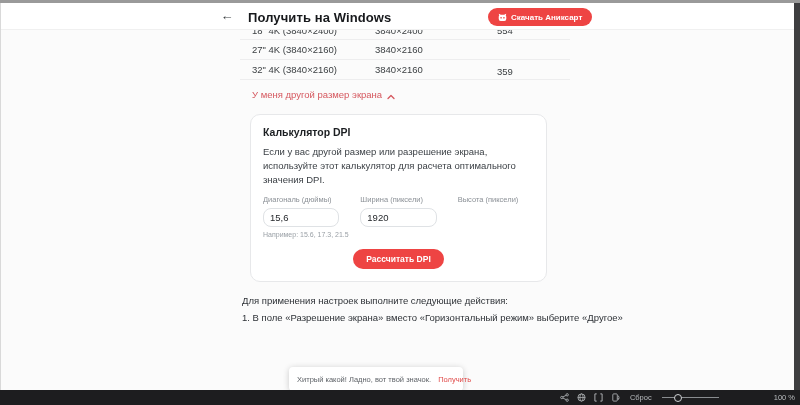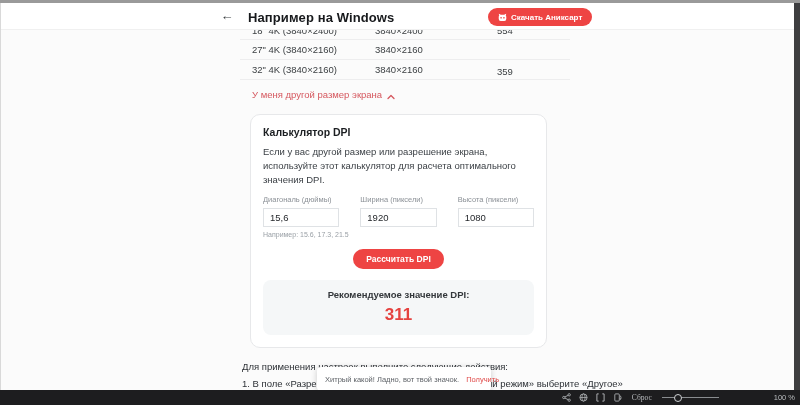--- a/index.html
+++ b/index.html
@@ -61,21 +61,21 @@
   .card {
     margin: 12px 12px 0 10px; width: 297px; background: #ffffff;
     border: 1px solid #e7e8ea; border-radius: 10px; padding: 11px 12px 12px 12px;
   }
   .card-title { font-size: 10.5px; font-weight: bold; color: #1c1f22; }
   .card-desc { margin-top: 7px; font-size: 9.5px; line-height: 1.45; color: #3c4146; }
   .fields { display: flex; gap: 21px; margin-top: 9px; }
   .field { flex: 1; }
   .field-label { font-size: 7.5px; color: #8b9096; margin-bottom: 3px; white-space: nowrap; }
   .field input {
-    width: 100%; height: 19px; border: 1px solid #dfe2e5; border-radius: 0;
+    width: 100%; height: 19px; border: 1px solid #dfe2e5; border-radius: 8px;
     padding: 8px 6px; font-size: 9.5px; color: #26292d; background: #fff;
     font-family: "Liberation Sans", sans-serif; outline: none;
   }
   .field-hint { font-size: 7px; color: #9aa0a6; margin-top: 4px; }
   .calc-button {
     display: block; margin: 11px auto 0; background: #ee4443; color: #fff; border: none;
     border-radius: 999px; font-family: "Liberation Sans", sans-serif; font-size: 8.5px;
     font-weight: bold; padding: 5px 13px; cursor: pointer;
   }
   .result-box {
@@ -85,55 +85,55 @@
   .result-label { font-size: 9.5px; font-weight: bold; color: #33373b; }
   .result-value { font-size: 17px; font-weight: bold; color: #e5423f; margin-top: 5px; }
 
   
   .instructions { margin: 13px 0 0 2px; font-size: 9.5px; color: #2d3136; }
   .instructions .intro { margin-bottom: 2px; }
   .instructions .step { margin-top: 6px; white-space: nowrap; }
 
   
   .tooltip {
-    position: absolute; left: 317px; top: 337px; width: 174px; height: 24px;
+    position: absolute; left: 289px; top: 337px; width: 174px; height: 24px;
     background: #fff; border-radius: 4px; box-shadow: 0 1px 6px rgba(0,0,0,.20);
     display: flex; align-items: center; gap: 7px; padding: 0 8px; z-index: 50;
   }
   .tooltip-text { font-size: 7.5px; color: #5f6368; white-space: nowrap; }
   .tooltip-action { font-size: 7.5px; font-weight: normal; color: #e04a49; cursor: pointer; white-space: nowrap; }
 
   
   .bottom-bar {
     position: absolute; left: 0; right: 0; bottom: 0; height: 15px; background: #1d1d1f;
     display: flex; align-items: center; justify-content: flex-end; z-index: 70;
     color: #b9bcbf; font-size: 7.5px; padding-right: 5px;
   }
   .bar-icons { display: flex; align-items: center; gap: 7px; margin-right: 9px; }
   .bar-icon { width: 10px; height: 10px; display: flex; align-items: center; justify-content: center; cursor: pointer; }
   .bar-icon svg { display: block; }
-  .reset-label { margin-right: 10px; cursor: pointer; font-family: Liberation Serif, serif; }
+  .reset-label { margin-right: 10px; cursor: pointer; }
   .zoom-slider { position: relative; width: 57px; height: 10px; margin-right: 8px; cursor: pointer; }
   .zoom-track { position: absolute; left: 0; right: 0; top: 4.5px; height: 1px; background: #8a8d90; }
   .zoom-knob {
     position: absolute; left: 12px; top: 1px; width: 8px; height: 8px; border-radius: 50%;
     background: #1d1d1f; border: 1.5px solid #cfd2d5;
   }
   .zoom-level { white-space: nowrap; margin-left: 47px; }
 </style>
 </head>
 <body>
 
 <div class="top-strip"></div>
 <div class="left-edge"></div>
 <div class="right-strip"></div>
 
 <div class="header">
   <div class="back-arrow">←</div>
-  <div class="page-title">Например на Windows</div>
+  <div class="page-title">Получить на Windows</div>
   <button class="dl-button">
     <svg width="9" height="9" viewBox="0 0 10 10">
       <path d="M1.5 3 L0.8 0.8 L3 1.8 Z" fill="#ffffff"></path>
       <path d="M8.5 3 L9.2 0.8 L7 1.8 Z" fill="#ffffff"></path>
       <rect x="0.8" y="2" width="8.4" height="7" rx="2.2" fill="#ffffff"></rect>
       <circle cx="3.4" cy="5.4" r="0.9" fill="#ee4443"></circle>
       <circle cx="6.6" cy="5.4" r="0.9" fill="#ee4443"></circle>
     </svg>
     <span>Скачать Аниксарт</span>
   </button>
@@ -175,32 +175,27 @@
         <div class="field">
           <div class="field-label">Диагональ (дюймы)</div>
           <input type="text" value="15,6" style="">
         </div>
         <div class="field">
           <div class="field-label">Ширина (пиксели)</div>
           <input type="text" value="1920" style="">
         </div>
         <div class="field">
           <div class="field-label">Высота (пиксели)</div>
-          <input type="text" value="1080" style="">
         </div>
       </div>
 
       <div class="field-hint">Например: 15.6, 17.3, 21.5</div>
 
       <button class="calc-button">Рассчитать DPI</button>
 
-      <div class="result-box">
-        <div class="result-label">Рекомендуемое значение DPI:</div>
-        <div class="result-value">311</div>
-      </div>
     </div>
 
     <div class="instructions">
       <div class="intro">Для применения настроек выполните следующие действия:</div>
       <div class="step">1. В поле «Разрешение экрана» вместо «Горизонтальный режим» выберите «Другое»</div>
 
     </div>
   </div>
 
   <div class="tooltip">

